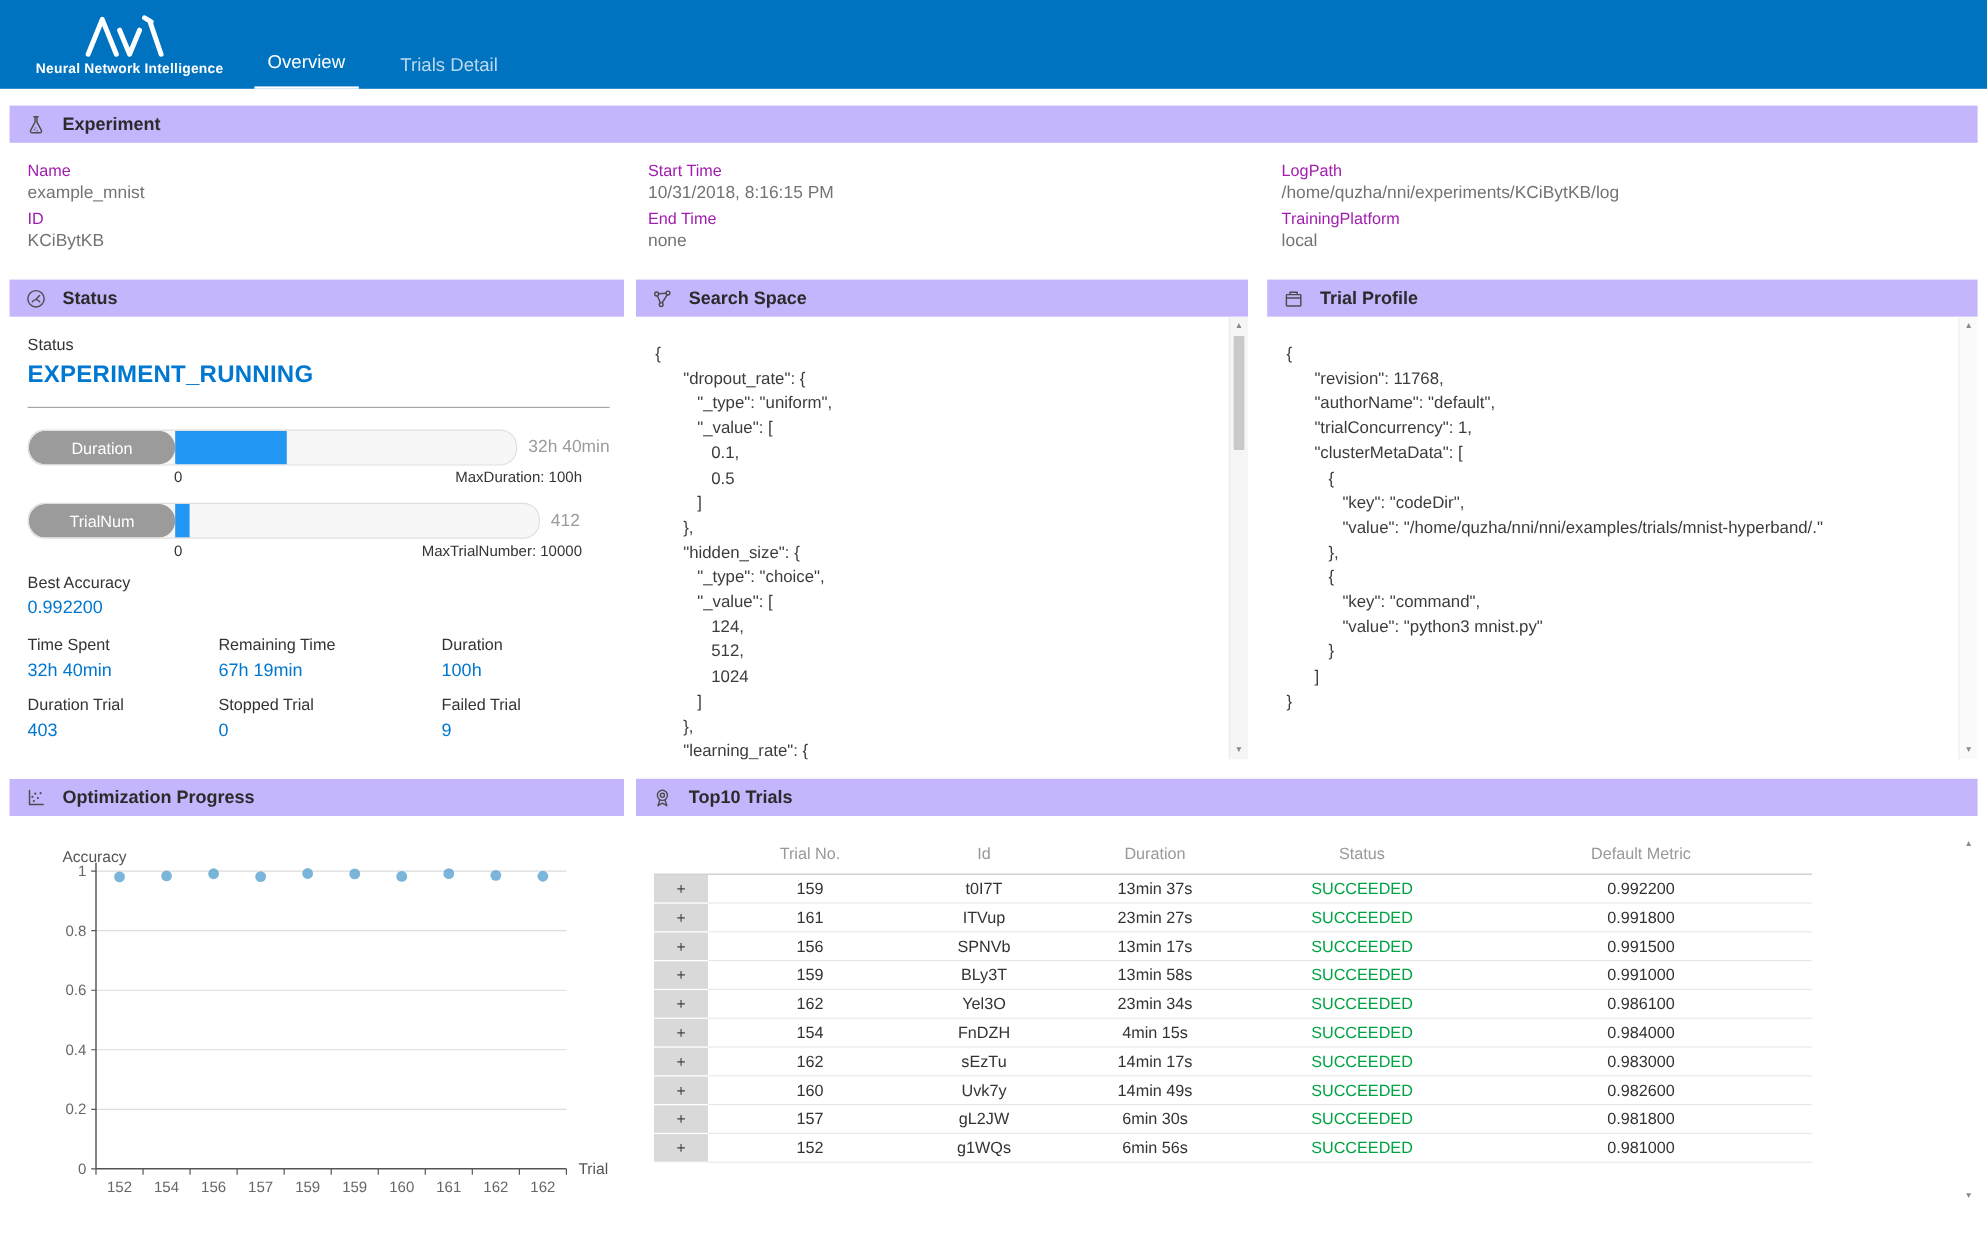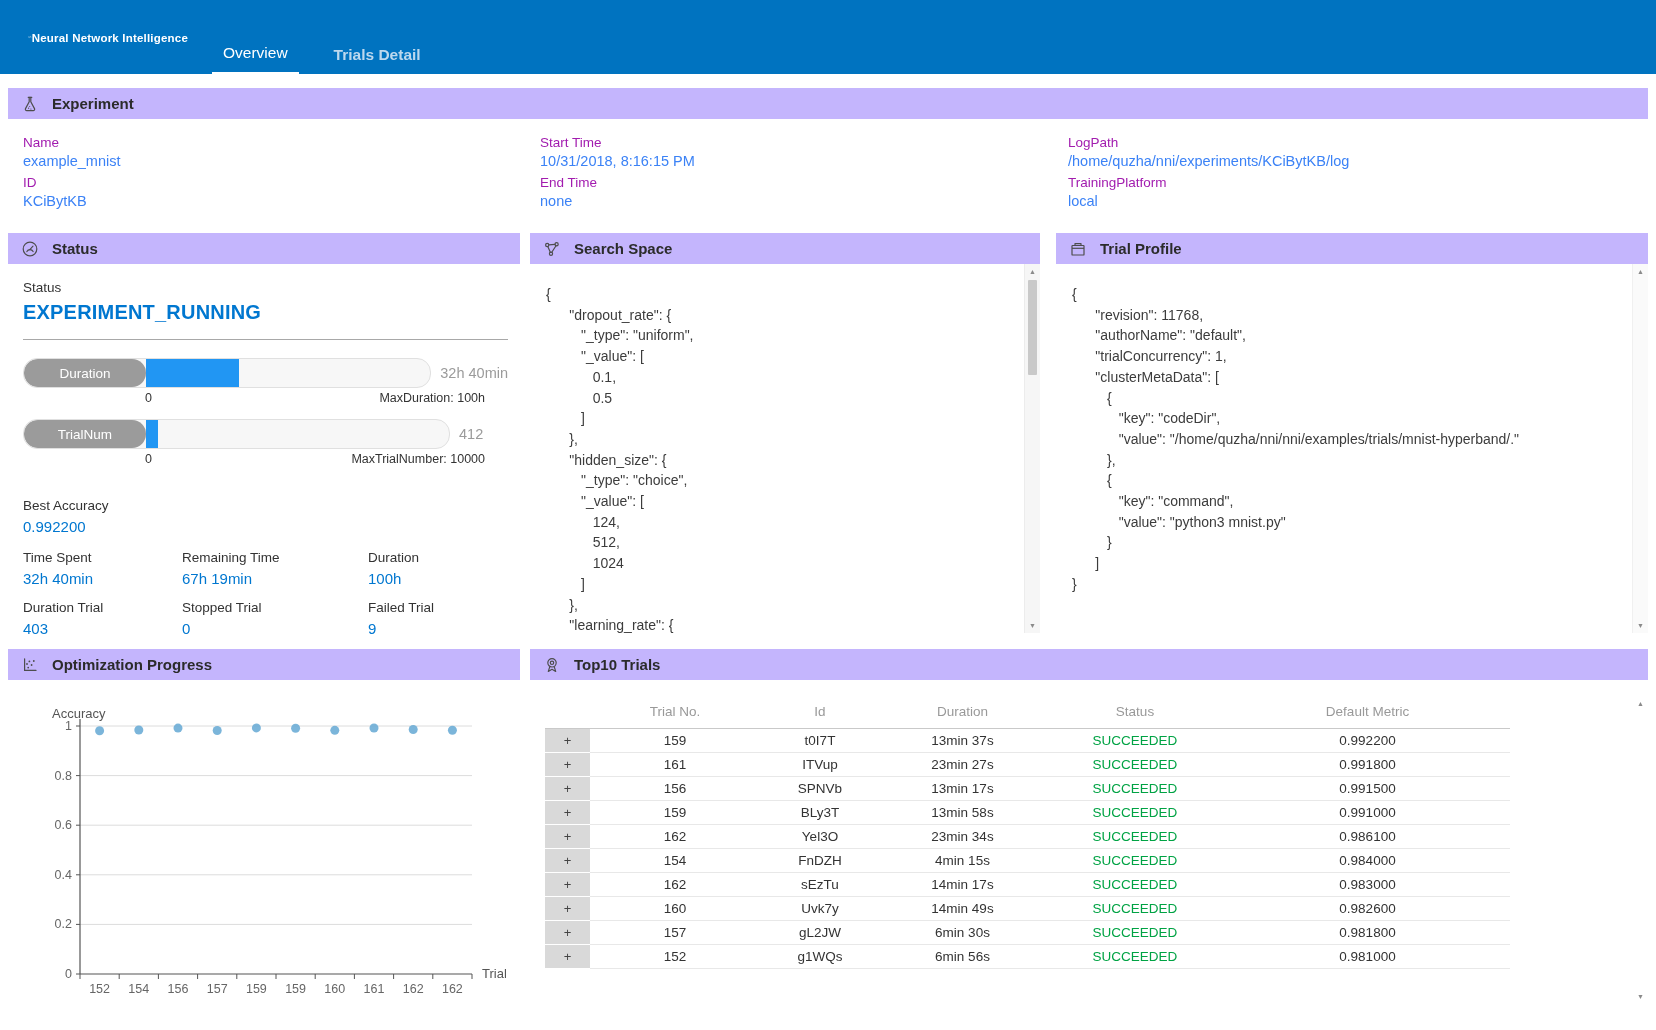--- a/index.html
+++ b/index.html
@@ -1,34 +1,34 @@
 <!DOCTYPE html>
 <html><head>
 <meta charset="utf-8">
 <style>
   html,body{margin:0;padding:0;background:#fff;width:1656px;height:1030px;overflow:hidden;
     font-family:"Liberation Sans",sans-serif;-webkit-font-smoothing:antialiased;}
   
   .topbar{height:74px;background:#0073c0;display:flex;align-items:center;}
-  .logo{margin-left:28px;width:160px;display:flex;align-items:center;}
+  .logo{margin-left:28px;width:160px;display:flex;flex-direction:column;align-items:center;}
   .logo svg{width:76px;height:40px;display:block;}
   .logo-text{color:#fff;font-size:11.5px;font-weight:bold;margin-top:2px;white-space:nowrap;letter-spacing:.2px;}
   .tabs{display:flex;margin-left:24px;gap:24px;height:100%;align-items:flex-end;}
-  .tab{color:#bcd8ee;font-size:15.5px;padding:0 11px 10px;cursor:pointer;font-weight:bold;}
+  .tab{color:#bcd8ee;font-size:15.5px;padding:0 11px 10px;cursor:pointer;}
   .tab.active{color:#fff;border-bottom:2px solid #fff;font-weight:400;}
   
   .section-bar{height:31px;background:#c4b5fd;display:flex;align-items:center;padding-left:13px;gap:13px;}
   .section-bar .title{font-size:15px;font-weight:600;color:#2b2b2b;}
   .icon{display:flex;align-items:center;}
   .icon svg{width:18px;height:18px;}
   .full-bar{margin:14px 8px 0;}
   
   .exp-grid{display:grid;grid-template-columns:517px 528px 1fr;padding:12px 0 10px 23px;}
   .flabel{font-size:13.5px;color:#a21caf;margin:4px 0 3px;}
-  .fvalue{font-size:14.5px;color:#3b82f6;margin:0 0 6px;}
+  .fvalue{font-size:14.5px;color:#737373;margin:0 0 6px;}
   
   .row1{display:flex;margin-top:8px;}
   .panel-status{width:512px;margin-left:8px;}
   .panel-search{width:510px;margin-left:10px;}
   .panel-profile{flex:1;margin-left:16px;margin-right:8px;}
   .panel-body{height:369px;position:relative;overflow:hidden;background:#fff;}
   .row2{display:flex;}
   .panel-opt{width:512px;margin-left:8px;}
   .panel-top10{flex:1;margin-left:10px;margin-right:8px;position:relative;}
   .panel-body2{height:336px;position:relative;overflow:hidden;background:#fff;}
@@ -38,21 +38,21 @@
   .status-value{font-size:20px;color:#0077d0;font-weight:600;margin-top:6px;letter-spacing:.2px;}
   .divider{border-top:1px solid #a8a8a8;width:485px;margin-top:15px;}
   .pbar-row{display:flex;align-items:center;margin-top:18px;}
   .pbar{width:425px;height:28px;border:1px solid #e0e0e0;border-radius:14px;background:#f7f7f7;display:flex;overflow:hidden;}
   .pbar-label{width:122px;flex:none;background:#9b9b9b;border-radius:14px;color:#fff;font-size:13.5px;
     display:flex;align-items:center;justify-content:center;position:relative;z-index:2;}
   .pbar-track{flex:1;position:relative;}
   .pbar-fill{position:absolute;left:0;top:0;bottom:0;background:#2196f3;}
   .pbar-value{margin-left:9px;color:#9b9b9b;font-size:14.5px;white-space:nowrap;}
   .pbar-sub{display:flex;justify-content:space-between;margin:3px 0 0 122px;width:340px;font-size:12.5px;color:#333;}
-  .best{margin-top:32px;}
+  .best{margin-top:12px;}
   .blue-val{font-size:15px;color:#0077d0;margin-top:5px;}
   .stats{display:grid;grid-template-columns:159px 186px 1fr;margin-top:15px;row-gap:13px;}
   
   .json-pre{white-space:pre;font-size:14px;line-height:20.7px;color:#3c3c3c;padding:20px 24px 0 16px;overflow:hidden;height:349px;}
   .vscroll{position:absolute;top:0;right:0;bottom:0;width:15px;background:#f6f6f6;border-left:1px solid #ececec;}
   .vscroll .arr{position:absolute;left:0;width:15px;text-align:center;font-size:7px;color:#8a8a8a;cursor:pointer;}
   .arr.up{top:4px;} .arr.down{bottom:4px;}
   .thumb{position:absolute;left:3px;width:9px;background:#c9c9c9;border-radius:1px;}
   .vscroll-bare{position:absolute;right:0;width:15px;}
   .vscroll-bare .arr{position:absolute;left:0;width:15px;text-align:center;font-size:7px;color:#8a8a8a;cursor:pointer;}

